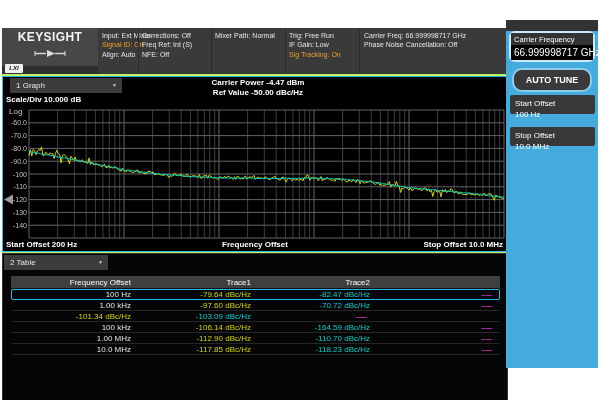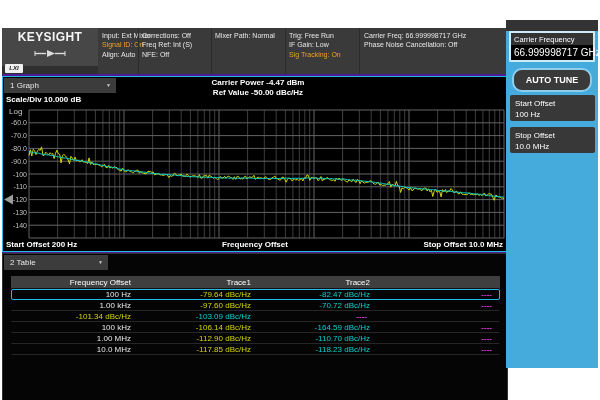--- a/index.html
+++ b/index.html
@@ -1,55 +1,55 @@
 <!DOCTYPE html>
 <html><head>
 <meta charset="utf-8">
 <style>
   html,body{margin:0;padding:0;}
   body{width:600px;height:400px;background:#ffffff;position:relative;overflow:hidden;
        font-family:"Liberation Sans", sans-serif; -webkit-font-smoothing:antialiased;}
   .screen{position:absolute;left:2px;top:20px;width:596px;height:348px;}
-  .main-col{position:absolute;left:0;top:8px;width:504px;height:340px;background:#4c1d95;}
+  .main-col{position:absolute;left:0;top:8px;width:504px;height:340px;background:#bef264;}
 
   
   .header{position:absolute;left:0;top:0;width:504px;height:46px;background:#3a3a3a;color:#e8e8e8;}
   .logo-block{position:absolute;left:0;top:0;width:96px;height:38px;background:#474747;text-align:center;}
   .logo-text{font-weight:bold;font-size:12px;letter-spacing:.4px;color:#f5f5f5;padding-top:2px;}
   .logo-under{position:absolute;left:0;top:38px;width:96px;height:8px;background:#2f2f2f;}
   .lxi{position:absolute;left:3px;top:36px;width:18px;height:9px;background:#f0f0f0;color:#222;
        font-size:6px;font-weight:bold;font-style:italic;text-align:center;line-height:9px;border-radius:1px;}
   .hcol{position:absolute;top:3px;font-size:7px;line-height:9.4px;white-space:nowrap;}
   .hcol .orange{color:#f0a028;}
   .c0{left:100px;} .c1{left:140px;} .c2{left:213px;} .c3{left:287px;} .c4{left:362px;}
   .hsep{position:absolute;top:0;width:1px;height:46px;background:#2b2b2b;}
   .s0{left:136px;} .s1{left:209px;} .s2{left:283px;} .s3{left:357px;}
 
   
   .sidebar{position:absolute;left:504px;top:0;width:92px;height:348px;background:#45aadc;}
   .sb-darktop{position:absolute;left:0;top:0;width:92px;height:11px;background:#333333;}
   .carrier-panel{position:absolute;left:3px;top:11px;width:86px;box-sizing:border-box;
-                 border:2px solid #cdeaf8;border-radius:1px;background:#333;}
+                 border:2px solid #cdeaf8;border-radius:6px;background:#333;}
   .cp-label{font-size:7.5px;color:#fff;background:#333;padding:2px 3px 1px 3px;white-space:nowrap;}
   .cp-value{font-size:10px;color:#fff;background:#000;padding:2px 3px;white-space:nowrap;}
   .autotune{position:absolute;left:6px;top:48px;width:80px;height:24px;box-sizing:border-box;
             background:#3a3a3a;border:2px solid #8ecdec;border-radius:10px;color:#fff;
             font-size:9px;font-weight:bold;text-align:center;line-height:20px;cursor:pointer;}
-  .sb-panel{position:absolute;left:4px;width:85px;height:26px;background:#383838;border-radius:2px;
+  .sb-panel{position:absolute;left:4px;width:85px;height:19px;background:#383838;border-radius:2px;
             color:#fff;padding:3px 0 0 5px;box-sizing:border-box;}
   .sb-panel .sb-label{font-size:8px;line-height:11px;white-space:nowrap;}
   .sb-panel .sb-value{font-size:8px;line-height:11px;white-space:nowrap;}
   .p-start{top:75px;} .p-stop{top:107px;}
 
   
   .graph-window{position:absolute;left:0;top:48px;width:506px;height:176px;box-sizing:border-box;
                 background:#000;border:1px solid #29b7e6;}
   .selector{position:absolute;left:1px;top:1px;height:15px;background:#3c3c3c;color:#e8e8e8;
             font-size:8px;line-height:15px;cursor:pointer;}
-  .gsel{width:112px;}
+  .gsel{width:112px;margin-left:6px;}
   .selector .sel-label{padding-left:6px;}
   .sel-arrow{position:absolute;right:5px;top:0;font-size:5px;line-height:15px;color:#cccccc;}
   .gw-center{position:absolute;left:115px;width:280px;top:1px;text-align:center;color:#fff;
              font-size:8px;font-weight:bold;line-height:10px;}
   .scalediv{position:absolute;left:3px;top:18px;color:#fff;font-size:8px;font-weight:bold;}
   .loglabel{position:absolute;left:6px;top:30px;color:#c8c8c8;font-size:8px;}
   #plot{position:absolute;left:0;top:32px;}
   .gfoot{position:absolute;left:0;top:163px;width:504px;height:11px;color:#fff;font-size:8px;font-weight:bold;}
   .gf-left{position:absolute;left:3px;top:0;}
   .gf-center{position:absolute;left:0;width:100%;text-align:center;top:0;}

